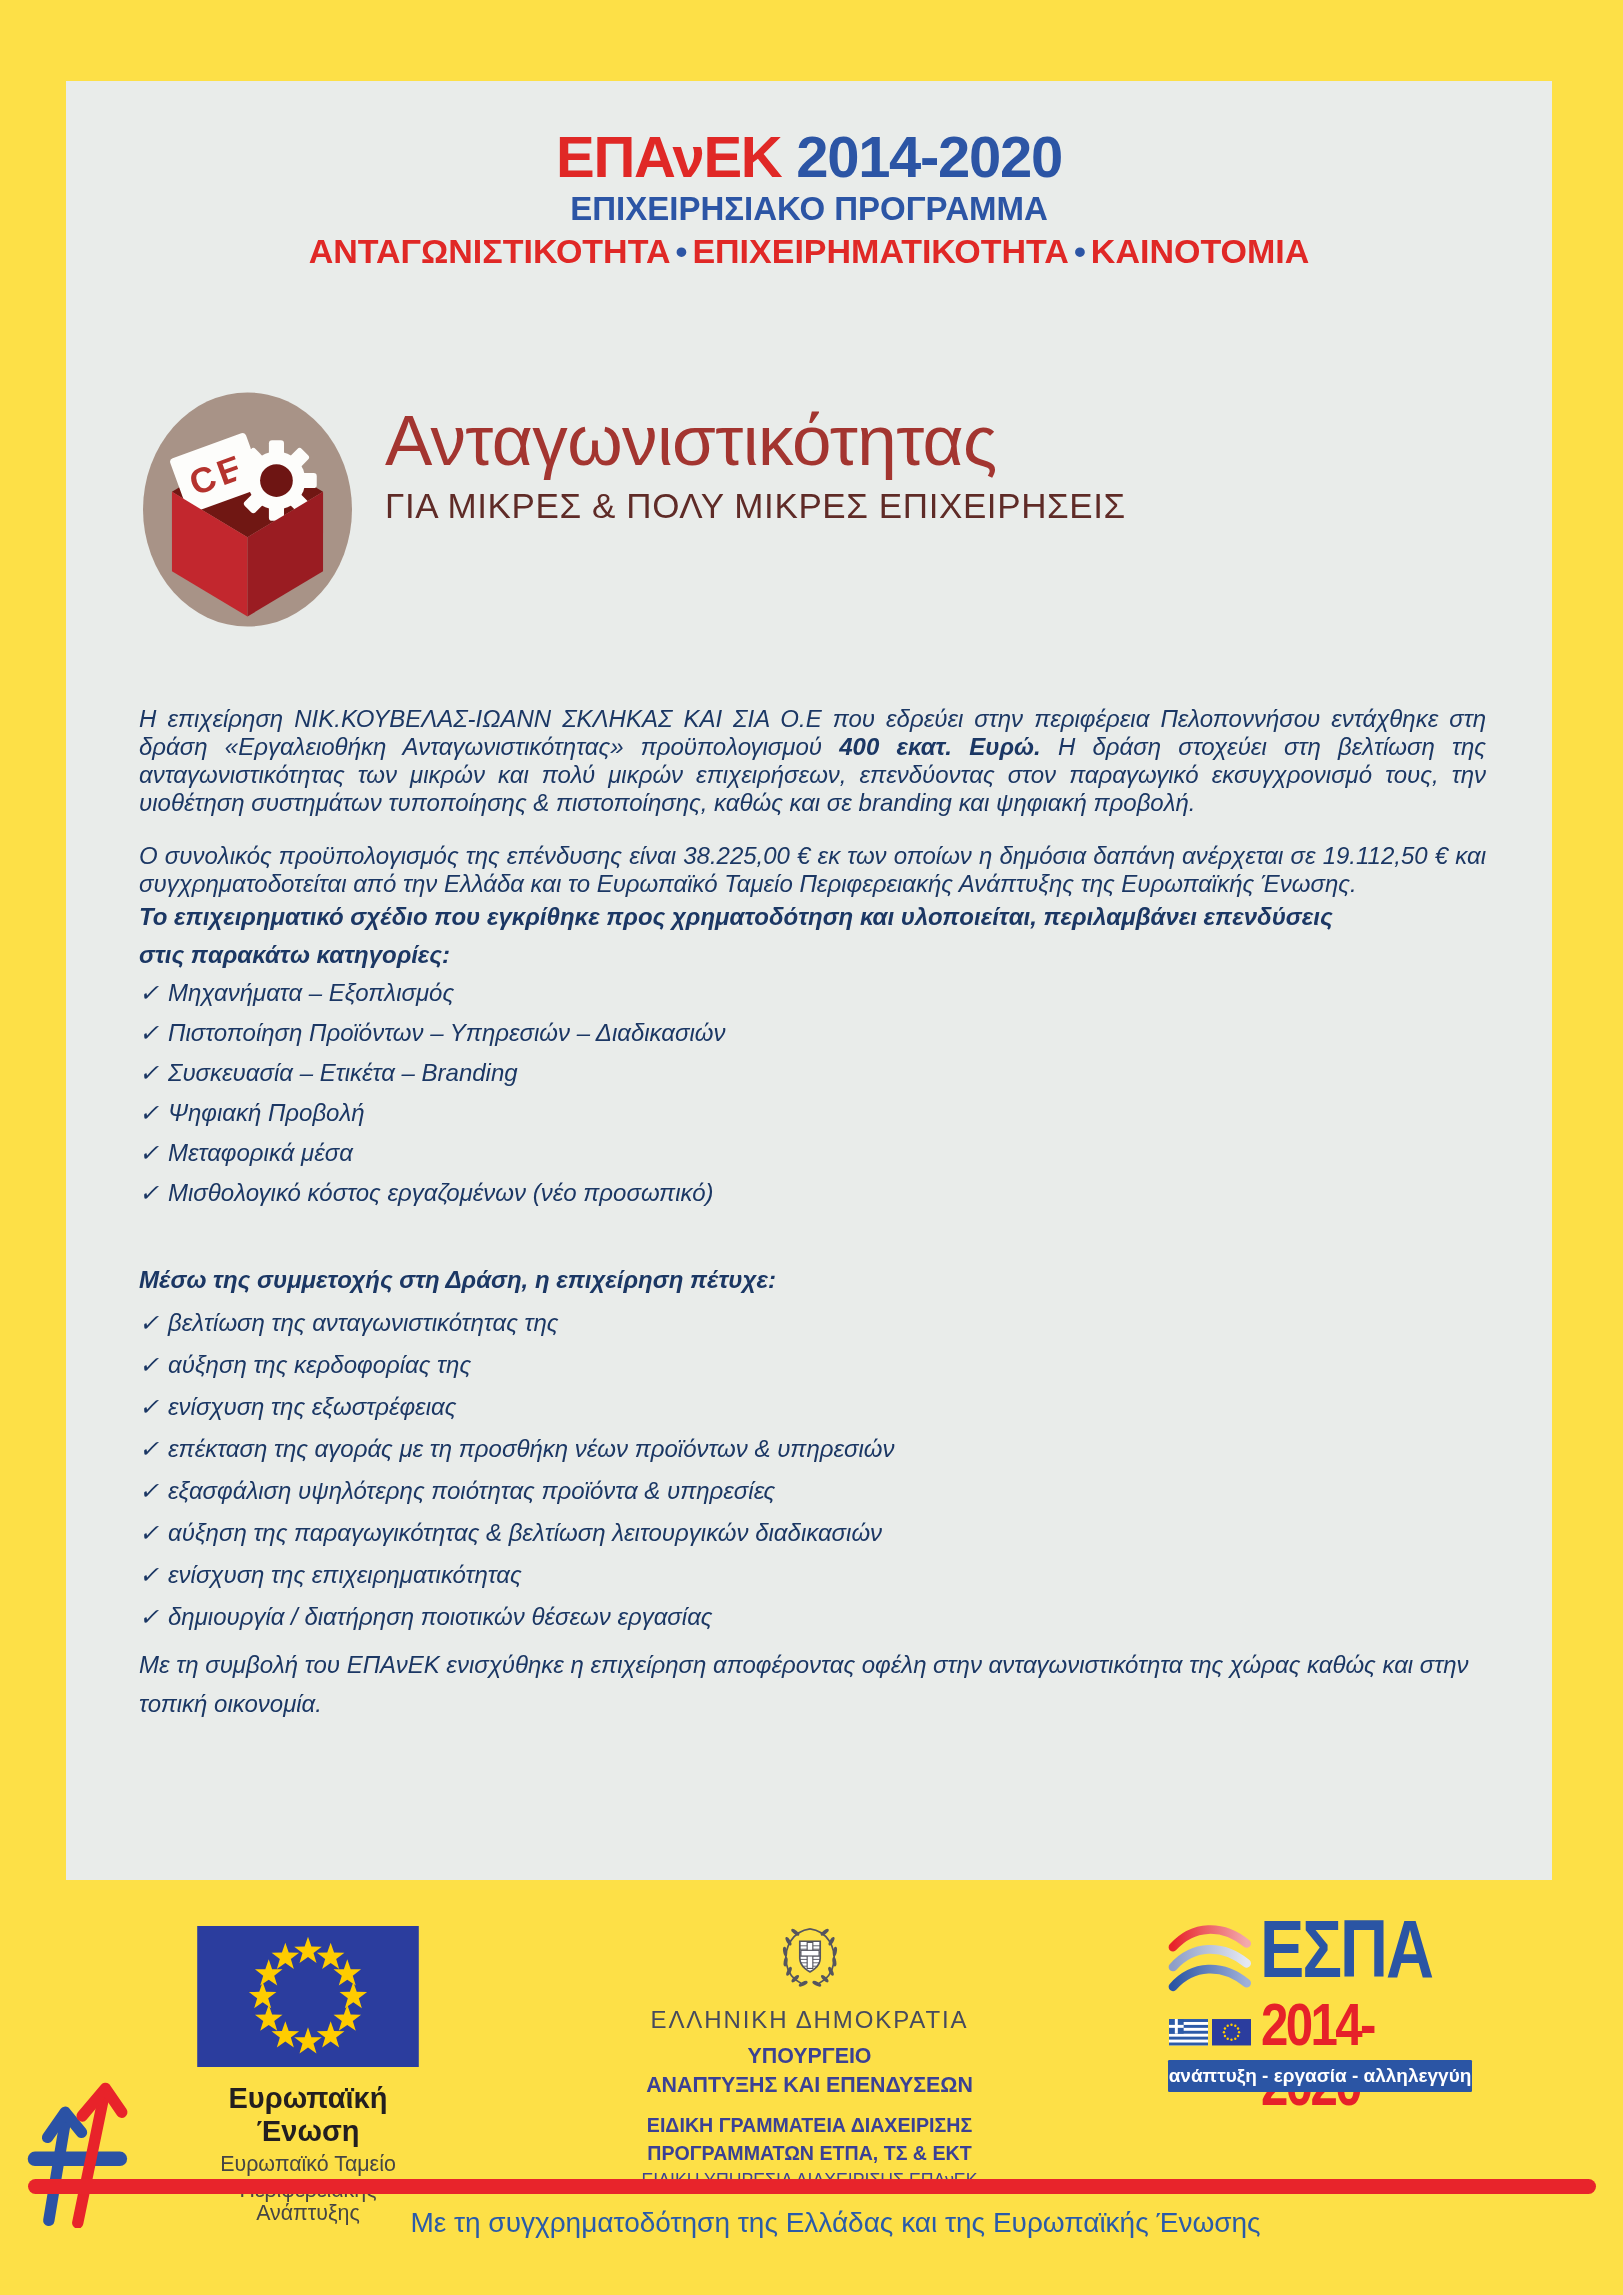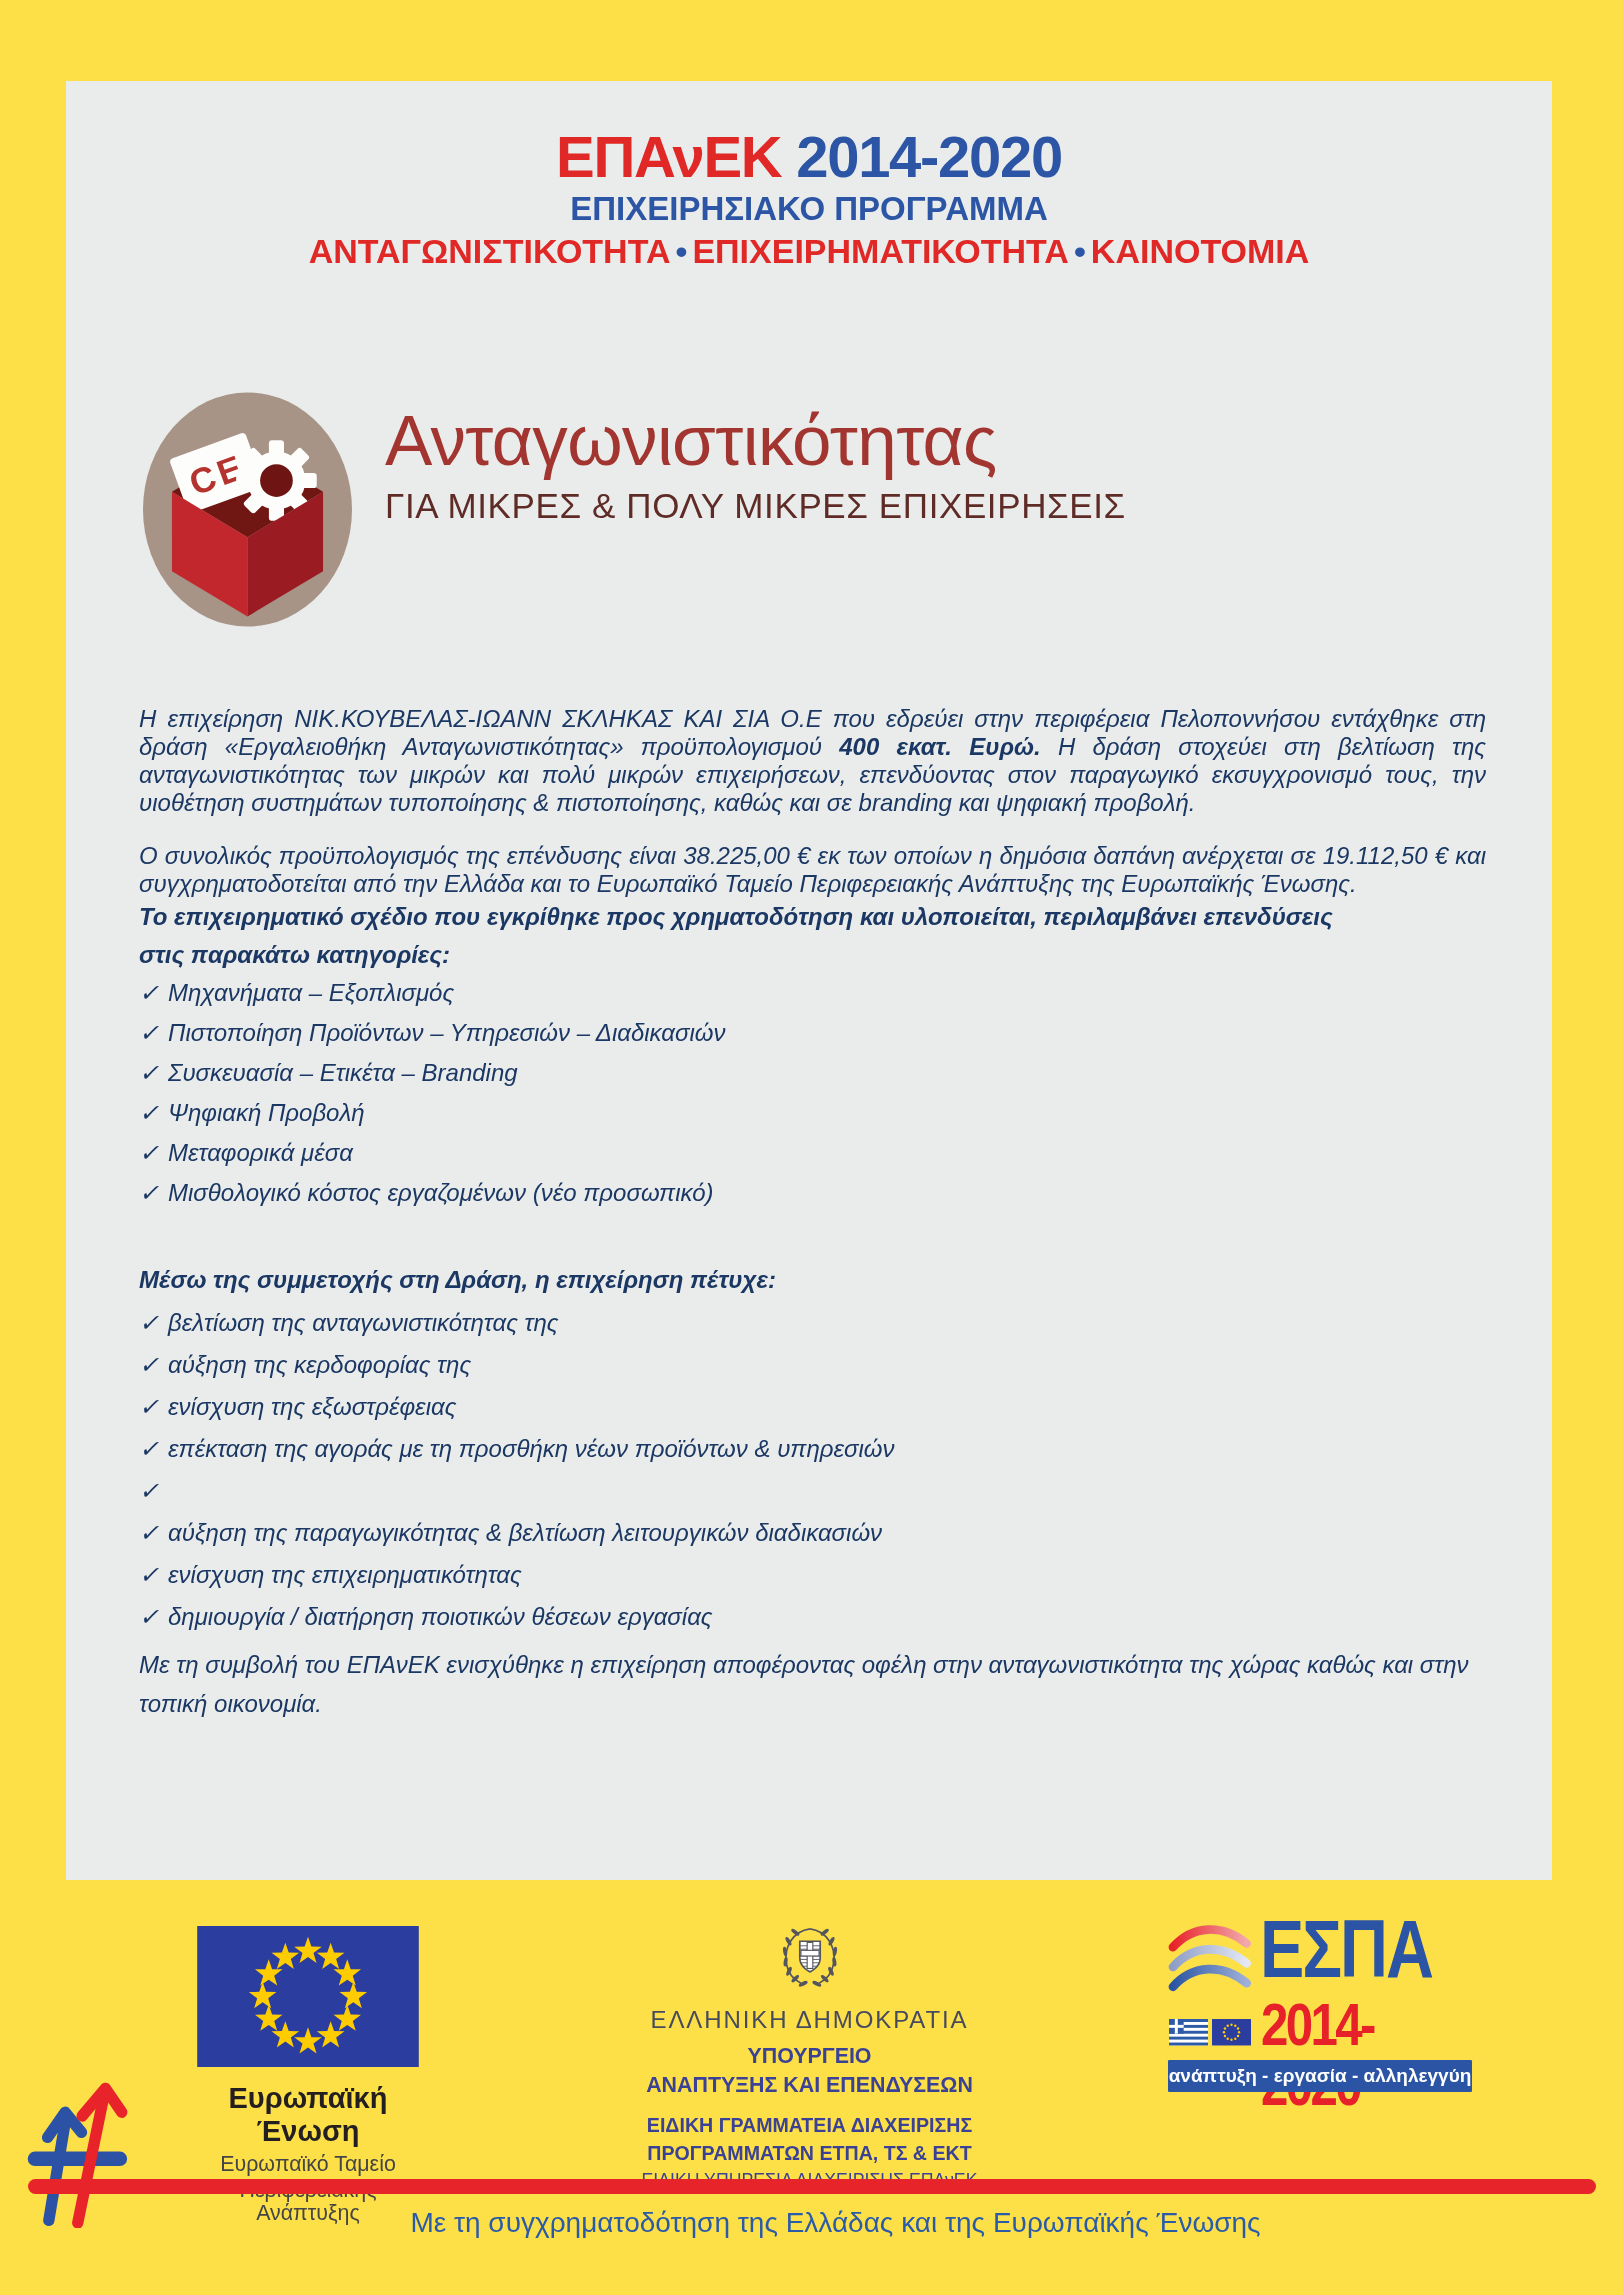--- a/index.html
+++ b/index.html
@@ -161,20 +161,21 @@
         <li>
             <span class="chk">✓</span>
             <span>ενίσχυση της εξωστρέφειας</span>
           </li>
         <li>
             <span class="chk">✓</span>
             <span>επέκταση της αγοράς με τη προσθήκη νέων προϊόντων &amp; υπηρεσιών</span>
           </li>
         <li>
             <span class="chk">✓</span>
+            <span>εξασφάλιση υψηλότερης ποιότητας προϊόντα &amp; υπηρεσίες</span>
           </li>
         <li>
             <span class="chk">✓</span>
             <span>αύξηση της παραγωγικότητας &amp; βελτίωση λειτουργικών διαδικασιών</span>
           </li>
         <li>
             <span class="chk">✓</span>
             <span>ενίσχυση της επιχειρηματικότητας</span>
           </li>
         <li>

